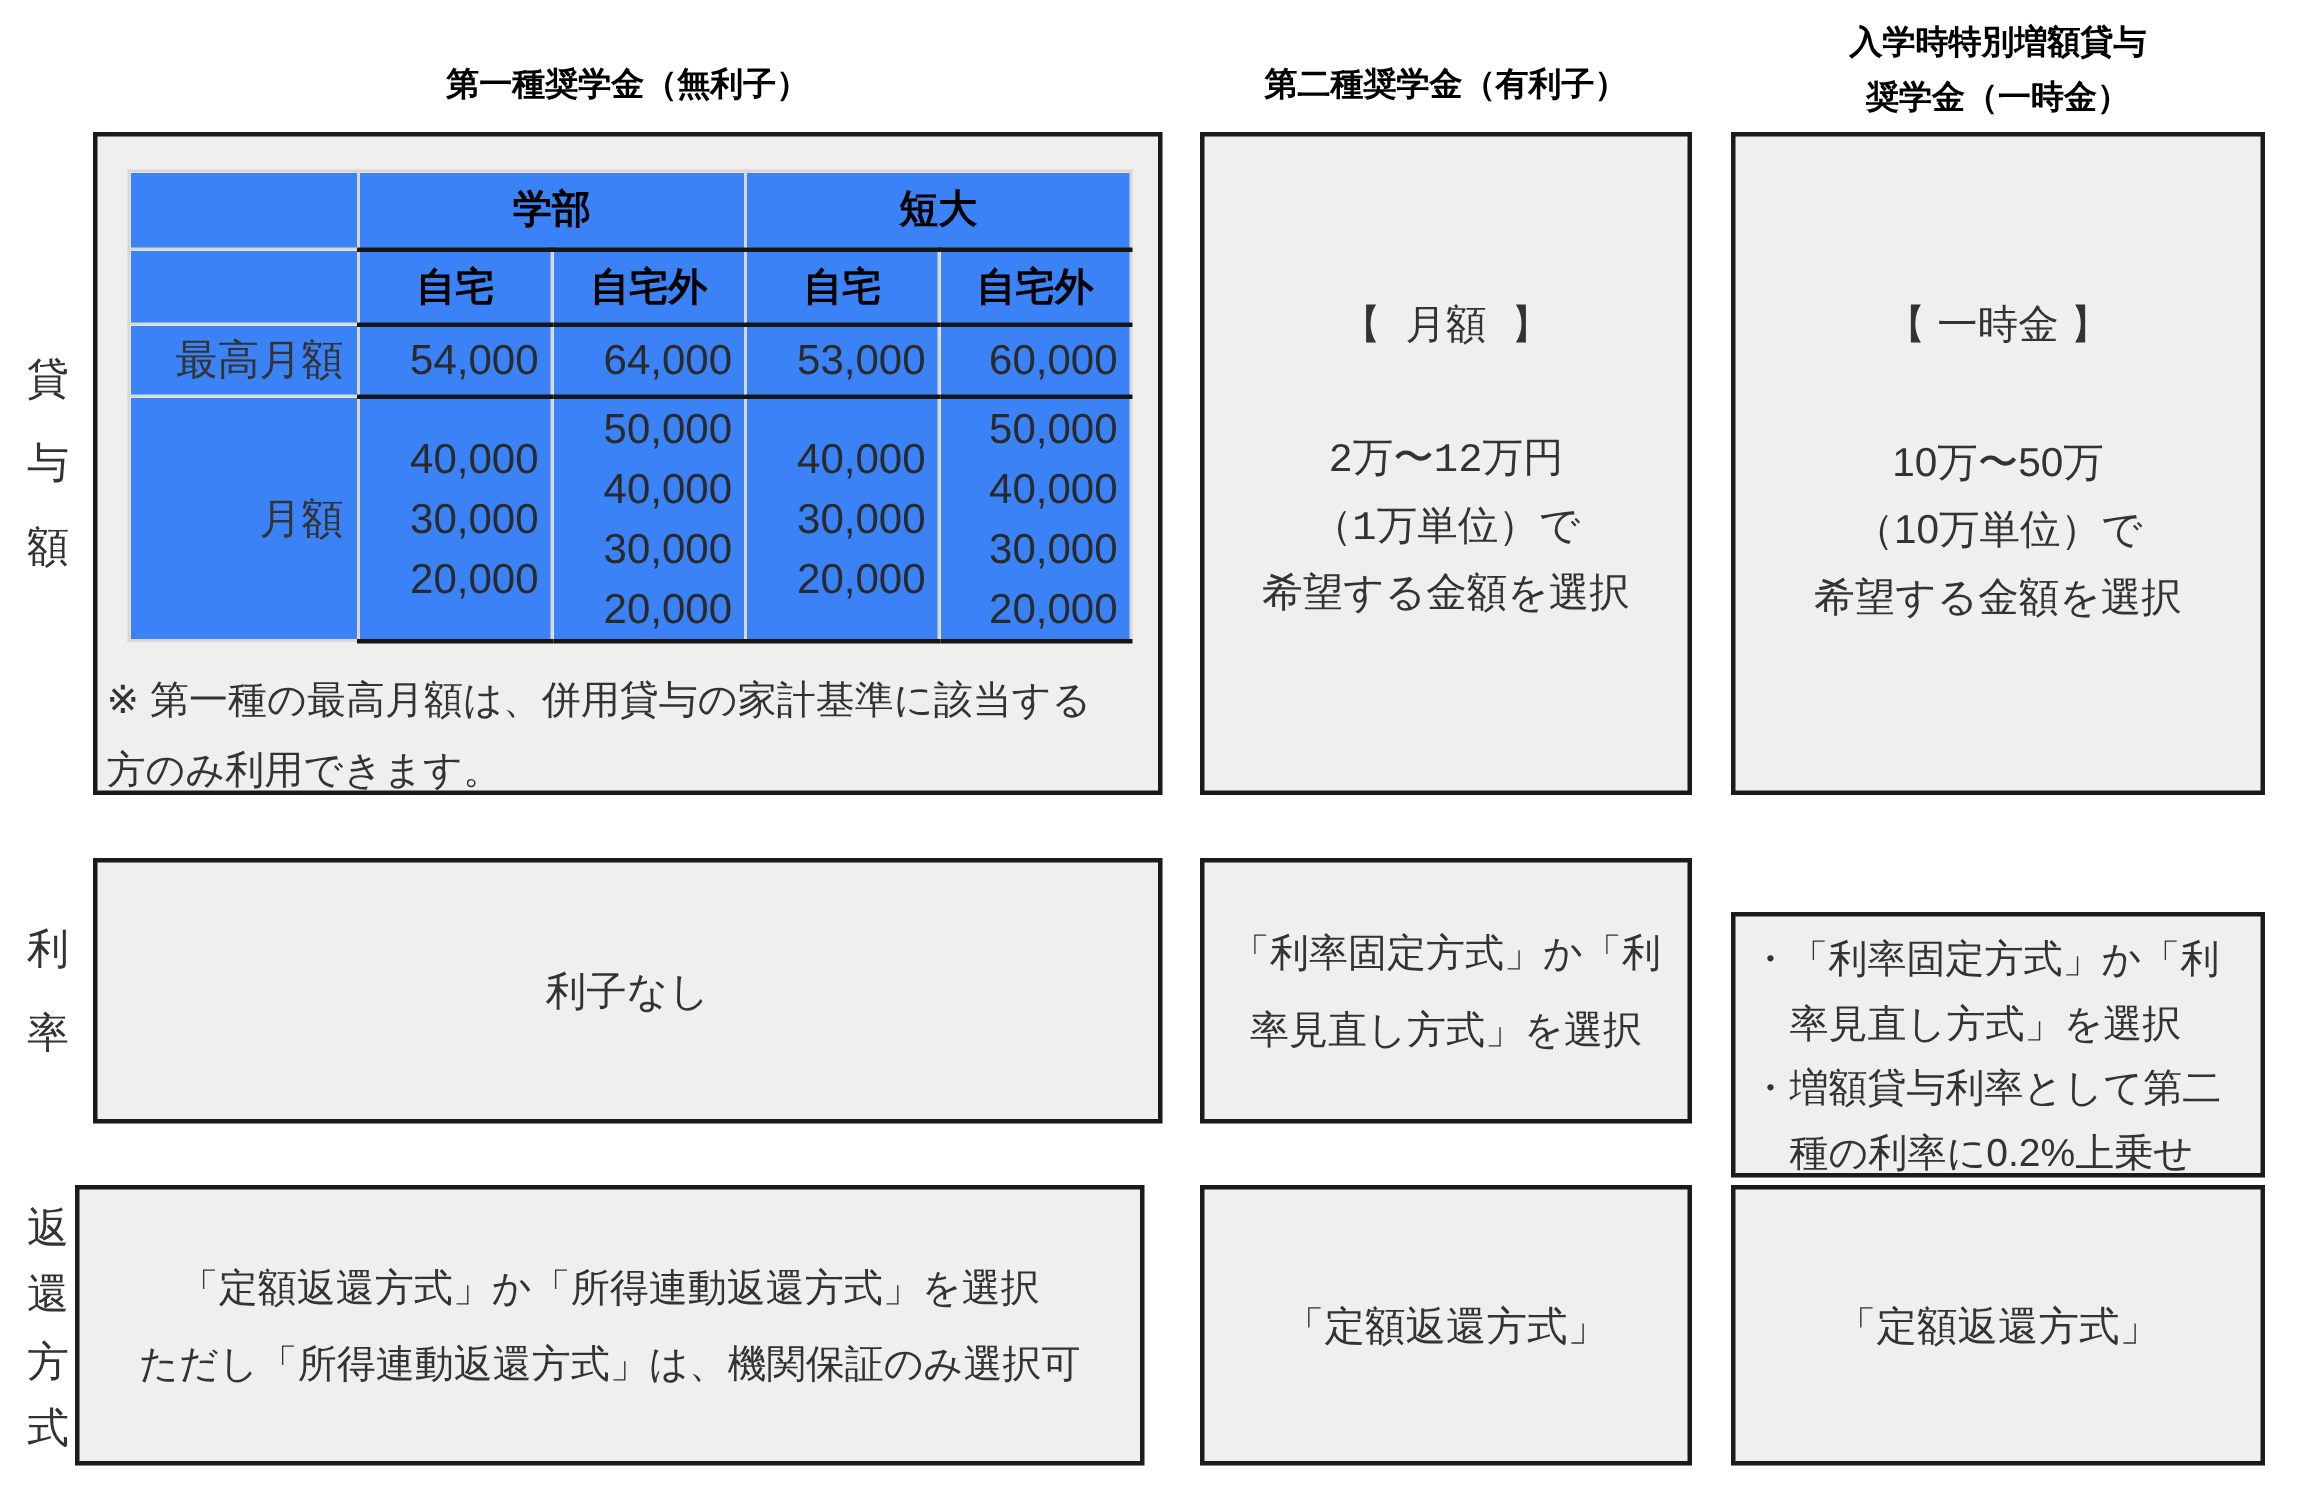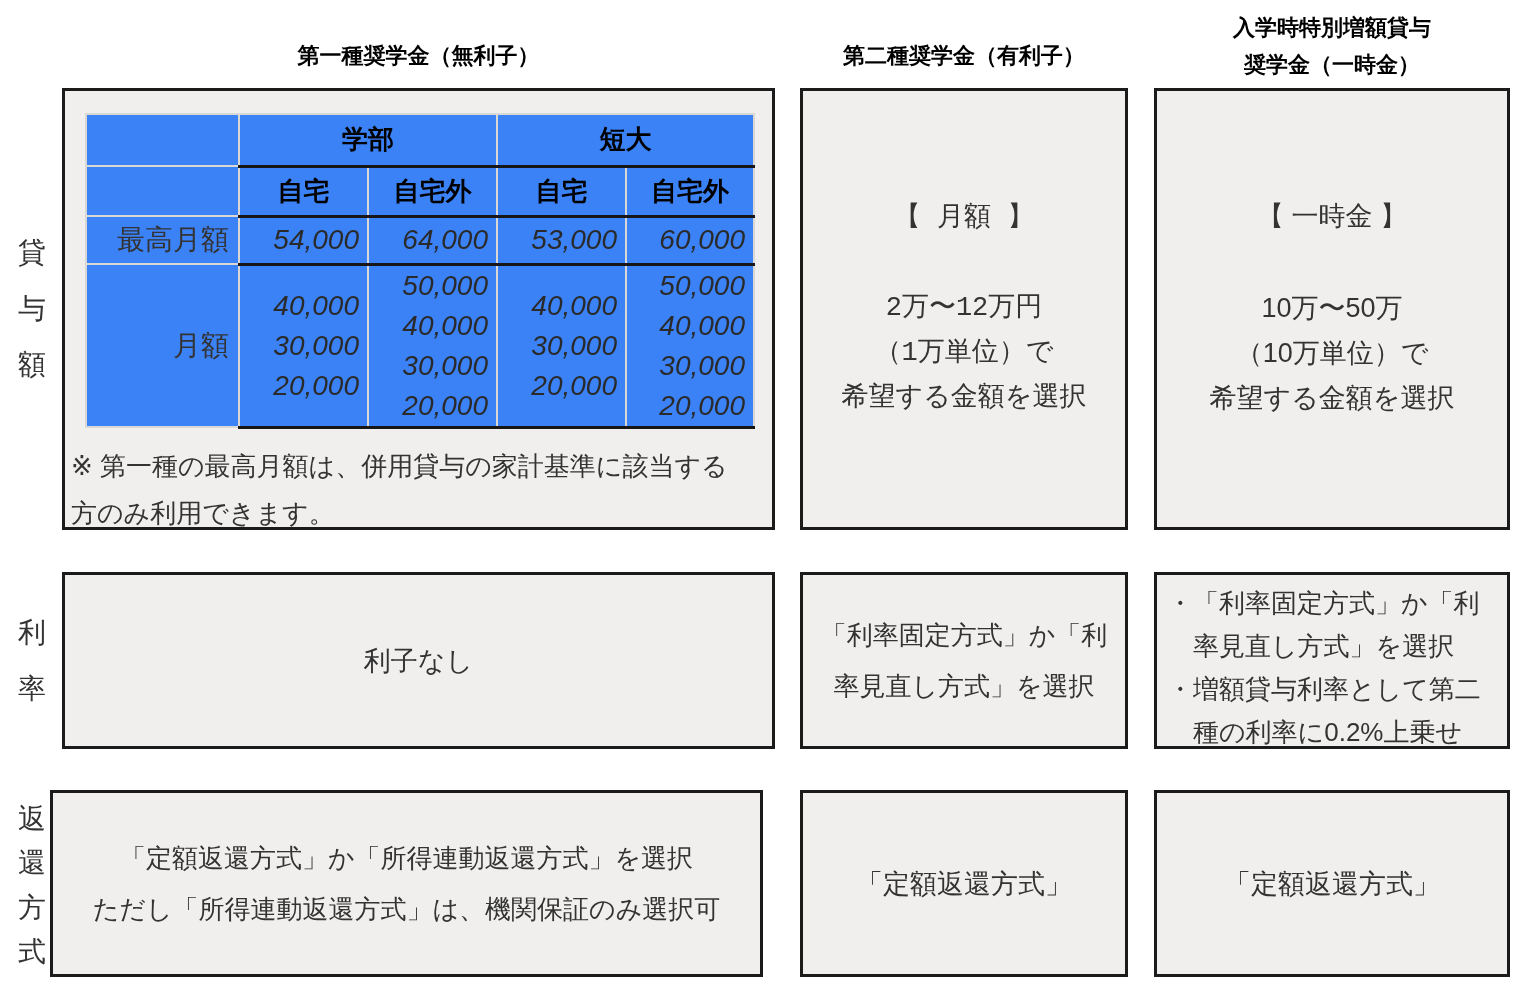--- a/index.html
+++ b/index.html
@@ -52,37 +52,37 @@
   }
   .loan-table .grp, .loan-table .sub {
     font-weight:bold; color:#000000; font-size:26px; text-align:center;
   }
   .loan-table .heavy { border-bottom:3px solid #161616; }
   .loan-table .lbl {
     text-align:right; padding-right:9px; font-size:28px; color:#333333;
   }
   .loan-table .num {
     text-align:right; padding-right:8px; font-size:28px; color:#2a2a2a;
-    white-space:pre-line; line-height:40px;font-style:italic;
+    white-space:pre-line; line-height:40px;
   }
 
   .note {
     margin:14px 0 0 6px; font-size:26px; line-height:47px;
     color:#333333; white-space:pre-line;
   }
 
   
   .amt-title { font-size:27px; color:#333333; margin-bottom:52px; }
   .amt-lines { font-size:27px; line-height:45px; text-align:center; white-space:pre-line; color:#333333; }
 
   .single-line { font-size:27px; color:#333333; }
   .two-lines   { font-size:26px; line-height:51px; text-align:center; white-space:pre-line; color:#333333; }
 
   
-  .bullet-box { padding:7px 8px 0 10px; box-sizing:border-box; }
+  .bullet-box { padding:7px 8px 0 10px; box-sizing:border-box;margin-top:36px; }
   .bullet-item {
     font-size:26px; line-height:43px; color:#333333;
     padding-left:26px; text-indent:-26px;
   }
   .bullet-item::before { content:"・"; }
 </style>
 </head>
 <body>
 
 <div class="stage">

